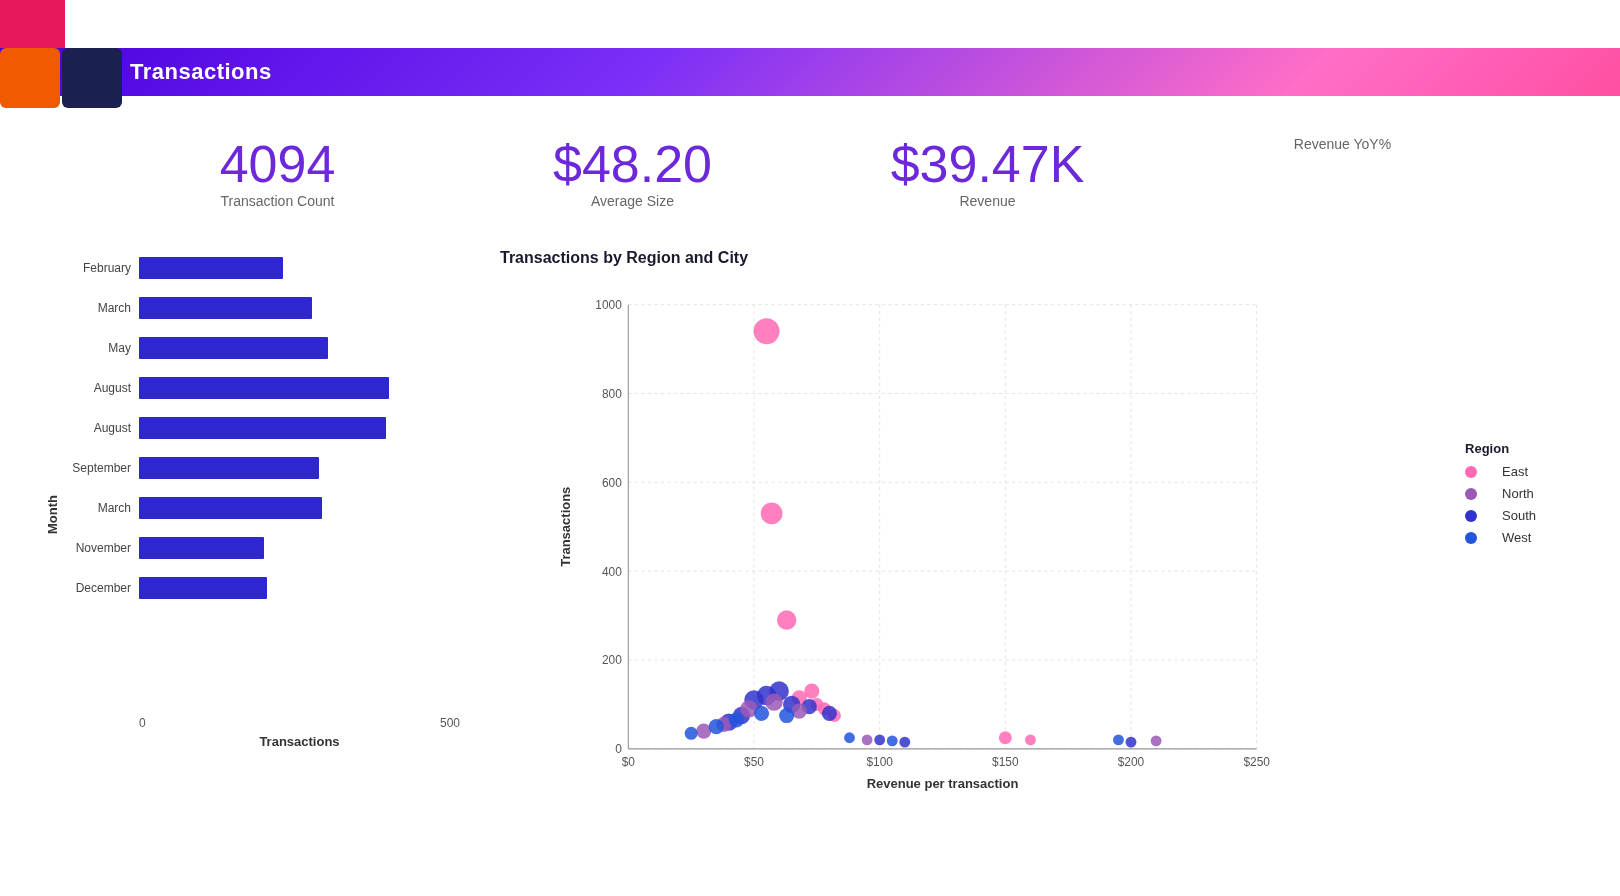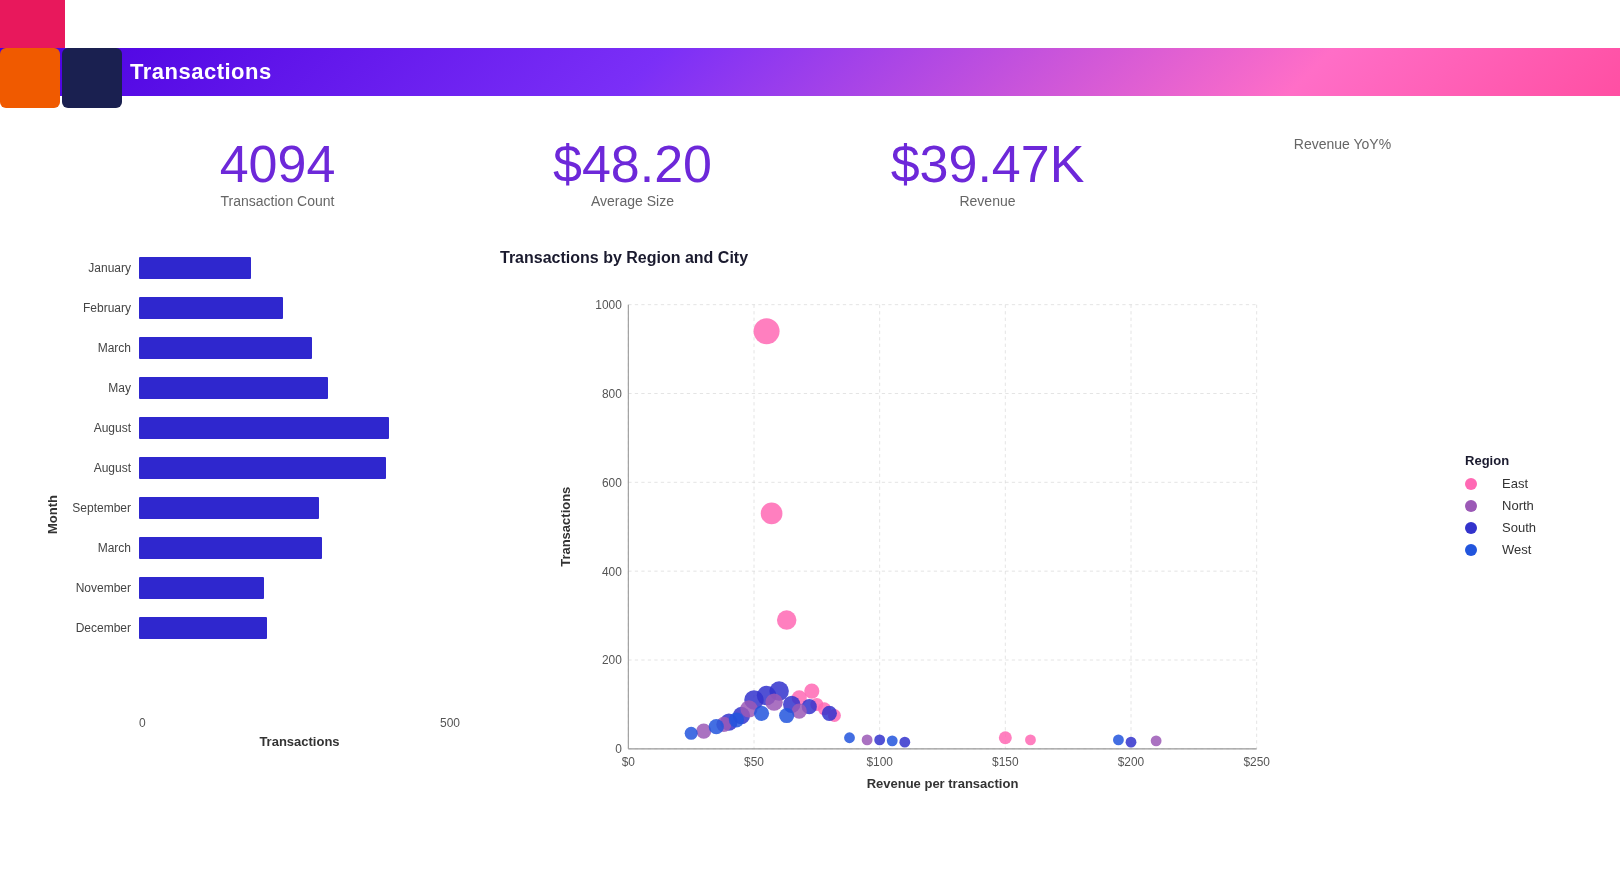--- a/index.html
+++ b/index.html
@@ -135,21 +135,21 @@
       position: relative;
       width: 100%;
       height: 520px;
     }
     .scatter-svg {
       width: 100%;
       height: 100%;
     }
     .legend-box {
       position: absolute;
-      top: 160px;
+      top: 148px;
       right: 30px;
       background: transparent;
       padding: 10px 14px;
       border: none;
     }
     .legend-title {
       font-size: 13px;
       font-weight: 700;
       color: #1a1a2e;
       margin-bottom: 8px;
@@ -204,26 +204,20 @@
   <div class="bar-chart-section">
     <div style="display:flex; flex-direction:row; align-items:stretch; height:500px;">
 
       <div style="width:24px; display:flex; align-items:center; justify-content:center;">
         <span class="month-axis-title">Month</span>
       </div>
 
       <div style="flex:1; display:flex; flex-direction:column; justify-content:space-between;">
         <div id="bar-rows-container">
 
-        <div class="bar-row">
-      <span class="bar-label">January</span>
-      <div class="bar-track">
-        <div class="bar-fill" style="width:35%"></div>
-      </div>
-    </div>
             <div class="bar-row">
       <span class="bar-label">February</span>
       <div class="bar-track">
         <div class="bar-fill" style="width:45%"></div>
       </div>
     </div>
             <div class="bar-row">
       <span class="bar-label">March</span>
       <div class="bar-track">
         <div class="bar-fill" style="width:54%"></div>

